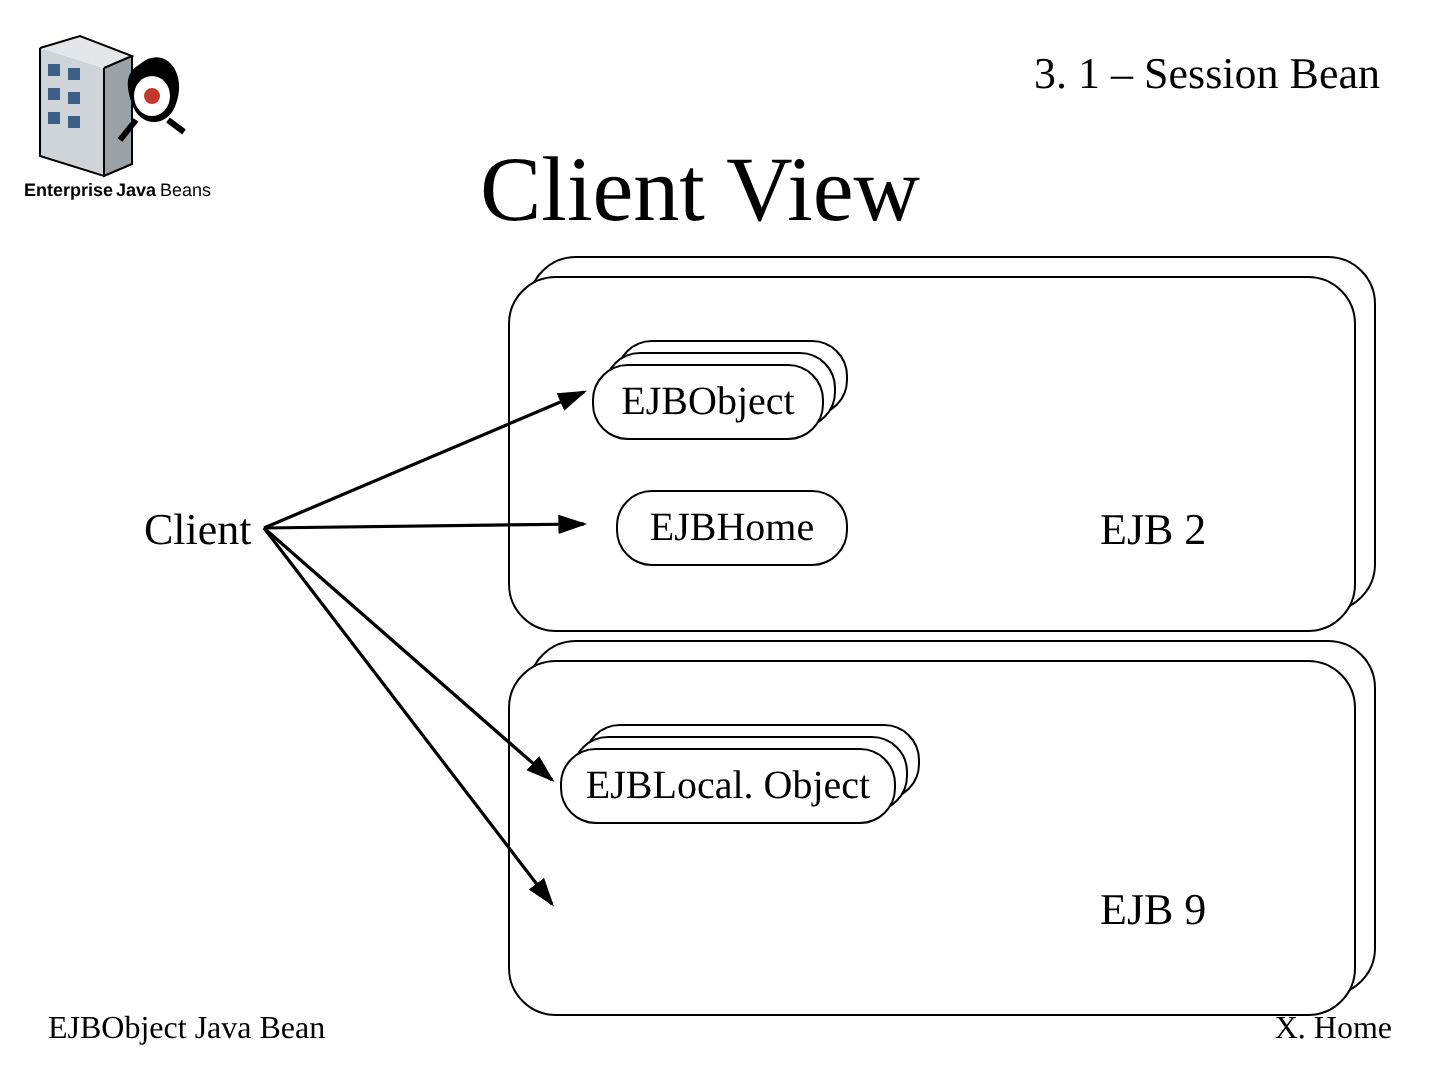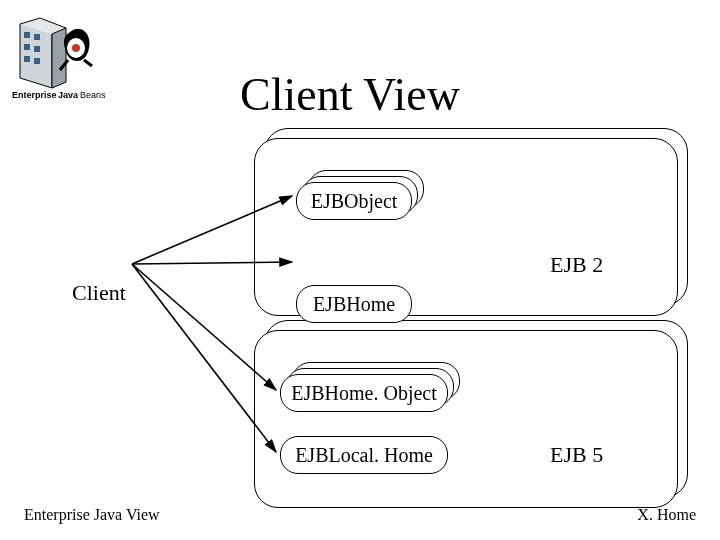--- a/index.html
+++ b/index.html
@@ -35,21 +35,20 @@
     top: 12px;
     left: 10px;
     width: 100px;
     height: 90px;
   }
   .client-label {
     position: absolute;
     top: 252px;
     left: 72px;
     font-size: 22px;
-    margin-top: 28px;
   }
   .footer-left {
     position: absolute;
     left: 24px;
     bottom: 16px;
     font-size: 16px;
   }
   .footer-right {
     position: absolute;
     right: 24px;
@@ -129,58 +128,58 @@
         <circle cx="66" cy="36" r="4" fill="#c0392b"></circle>
         <path d="M58 48 L50 58" stroke="#000" stroke-width="3"></path>
         <path d="M74 48 L82 54" stroke="#000" stroke-width="3"></path>
       </g>
       <text x="2" y="86" font-size="9" font-family="Arial, sans-serif" font-weight="bold" fill="#000">Enterprise</text>
       <text x="48" y="86" font-size="9" font-family="Arial, sans-serif" font-weight="bold" fill="#000">Java</text>
       <text x="70" y="86" font-size="9" font-family="Arial, sans-serif" fill="#000">Beans</text>
     </svg>
   </div>
 
+  <div class="header-right">3. 1 – Session Bean</div>
   <div class="title">Client View</div>
 
   <div class="container container-outer" style="left:264px; top:128px; width:422px; height:176px;"></div>
   <div class="container container-inner" style="left:254px; top:138px; width:422px; height:176px;"></div>
 
   <div class="pill-stack" style="left:296px; top:182px; width:114px; height:36px;">
     <div class="layer l1"></div>
     <div class="layer l2"></div>
     <div class="layer l3">EJBObject</div>
   </div>
 
-  <div class="pill pill-single" style="left:296px; top:245px; width:114px; height:36px;margin-top:40px;">EJBHome</div>
+  <div class="pill pill-single" style="left:308px; top:245px; width:114px; height:36px;">EJBHome</div>
 
   <div class="ejb-label" style="left:550px; top:252px;">EJB 2</div>
 
   <div class="container container-outer" style="left:264px; top:320px; width:422px; height:176px;"></div>
   <div class="container container-inner" style="left:254px; top:330px; width:422px; height:176px;"></div>
 
   <div class="pill-stack" style="left:280px; top:374px; width:166px; height:36px;">
     <div class="layer l1"></div>
     <div class="layer l2"></div>
-    <div class="layer l3">EJBHome. Object</div>
+    <div class="layer l3">EJBLocal. Object</div>
   </div>
 
-  <div class="pill pill-single" style="left:280px; top:436px; width:166px; height:36px;">EJBLocal. Home</div>
 
-  <div class="ejb-label" style="left:550px; top:442px;">EJB 5</div>
+  <div class="ejb-label" style="left:550px; top:442px;">EJB 9</div>
 
   <div class="client-label">Client</div>
 
   <svg class="arrows">
     <defs>
       <marker id="ah" markerWidth="10" markerHeight="10" refX="8" refY="3" orient="auto">
         <path d="M0,0 L9,3 L0,6 Z" fill="#000"></path>
       </marker>
     </defs>
 
     <line x1="132" y1="264" x2="292" y2="196" stroke="#000" stroke-width="1.6" marker-end="url(#ah)"></line>
     <line x1="132" y1="264" x2="292" y2="262" stroke="#000" stroke-width="1.6" marker-end="url(#ah)"></line>
     <line x1="132" y1="264" x2="276" y2="390" stroke="#000" stroke-width="1.6" marker-end="url(#ah)"></line>
     <line x1="132" y1="264" x2="276" y2="452" stroke="#000" stroke-width="1.6" marker-end="url(#ah)"></line>
   </svg>
 
-  <div class="footer-left">Enterprise Java View</div>
+  <div class="footer-left">EJBObject Java Bean</div>
   <div class="footer-right">X. Home</div>
 </div>
 
 </body></html>

